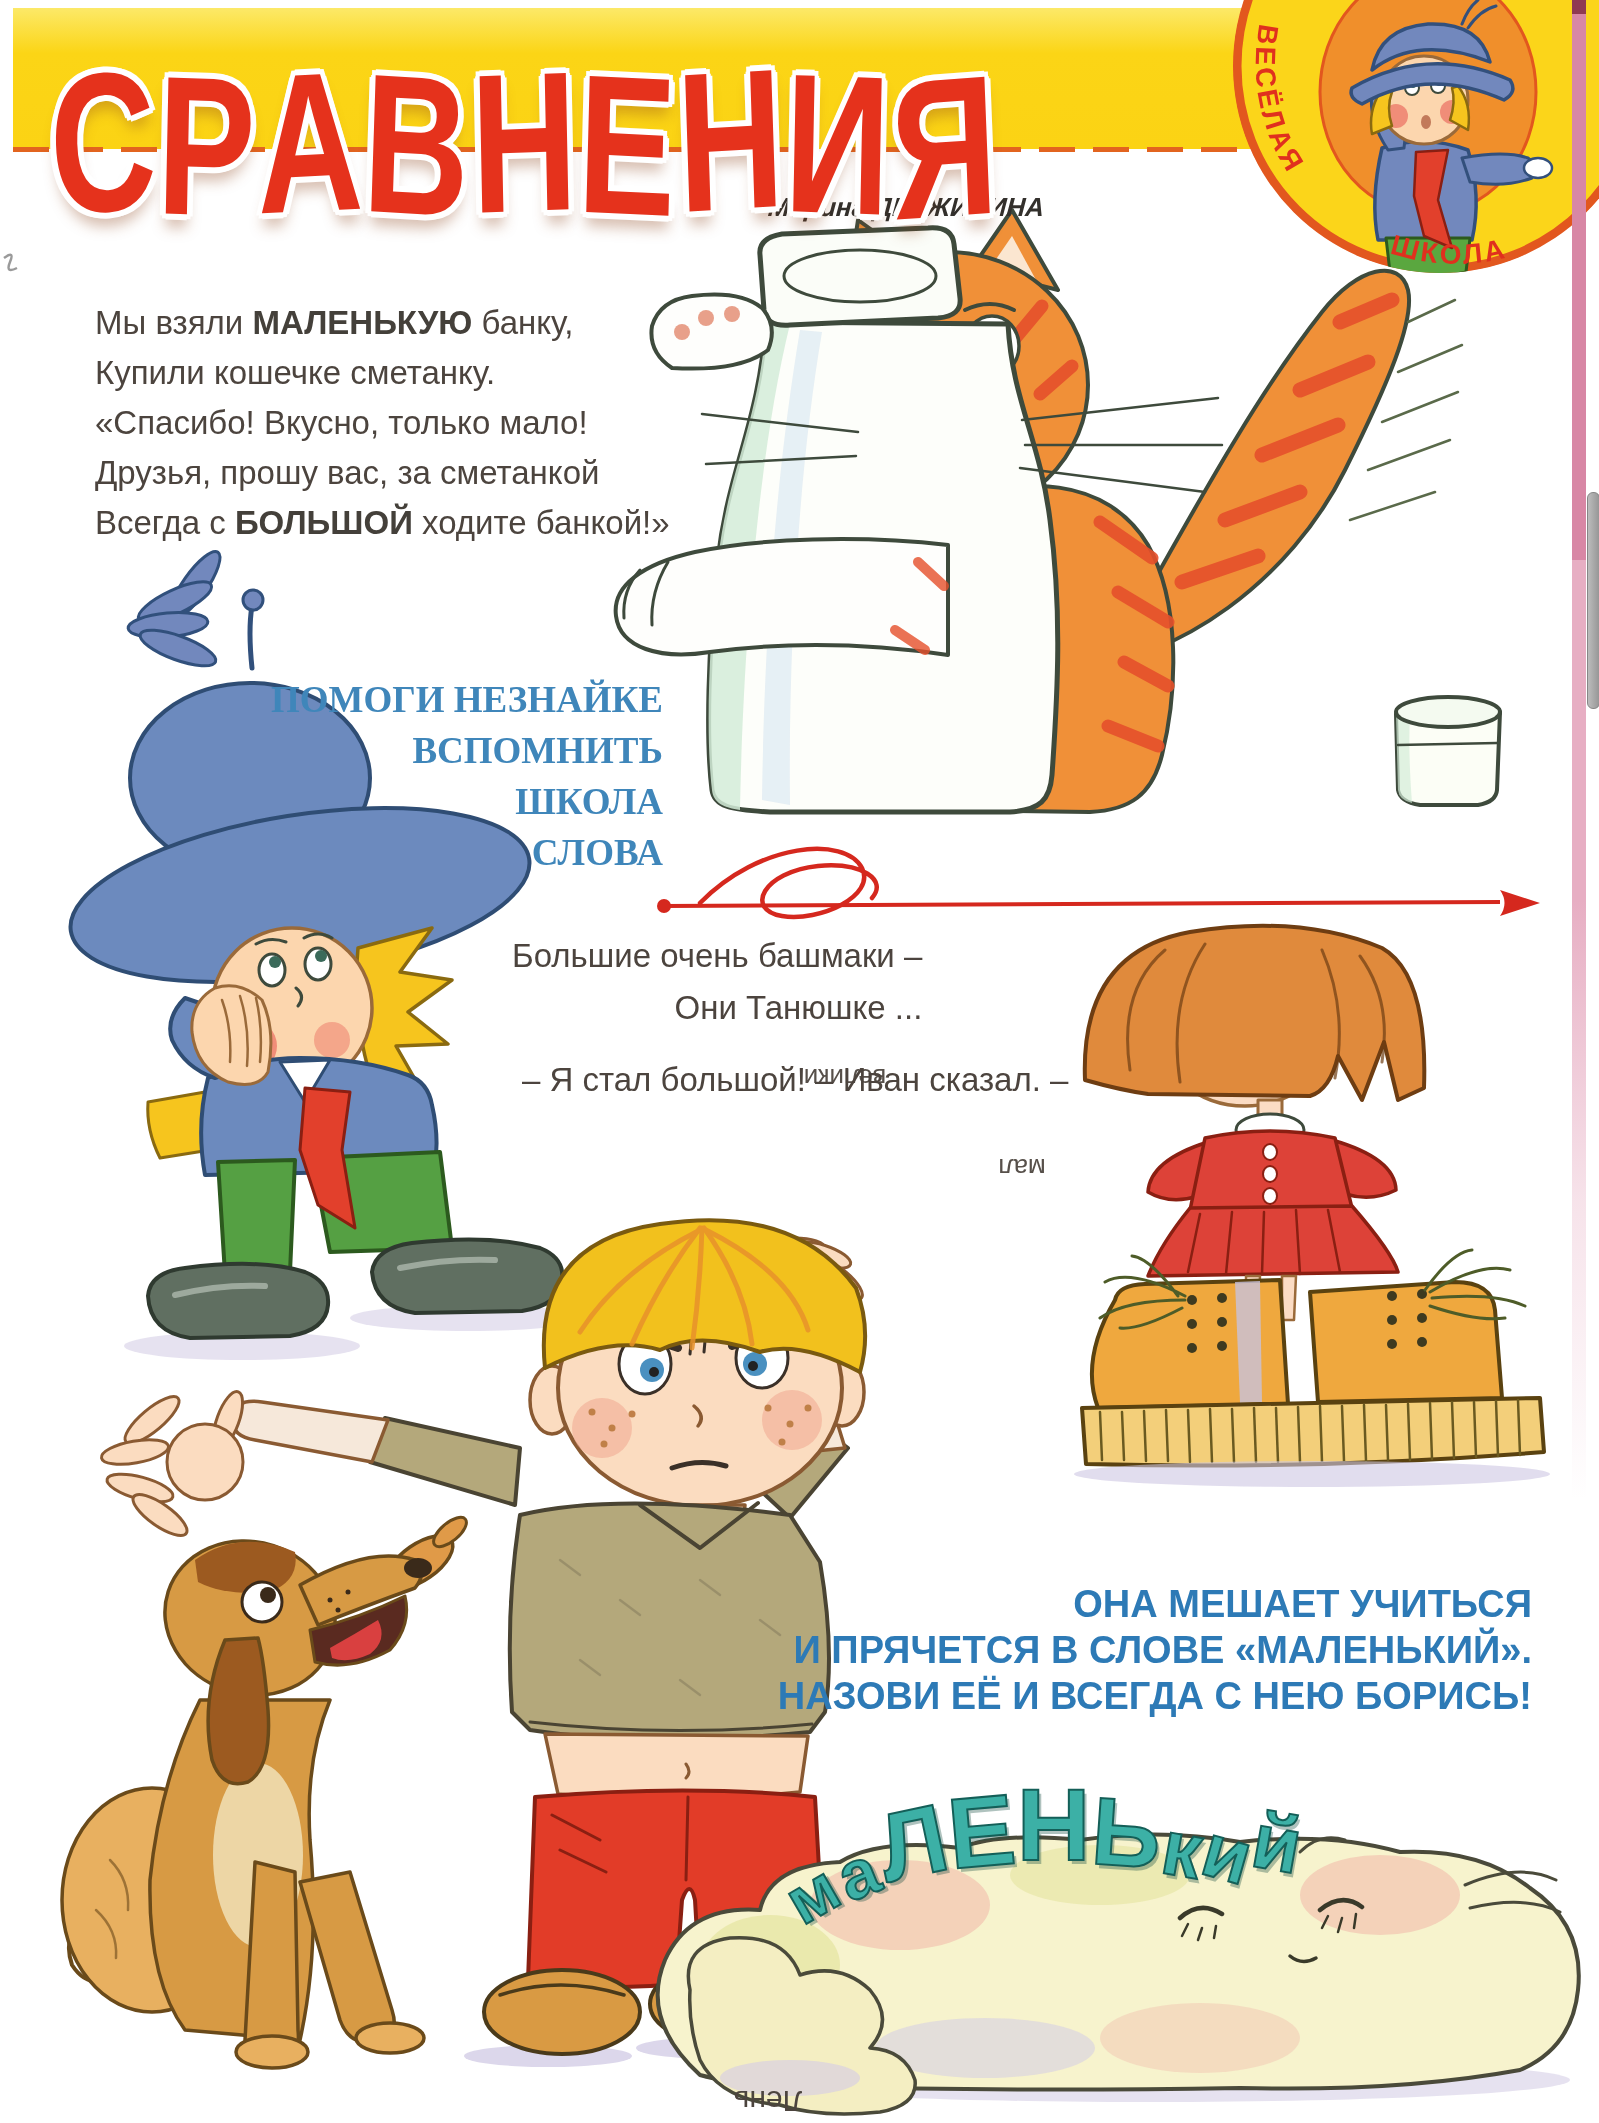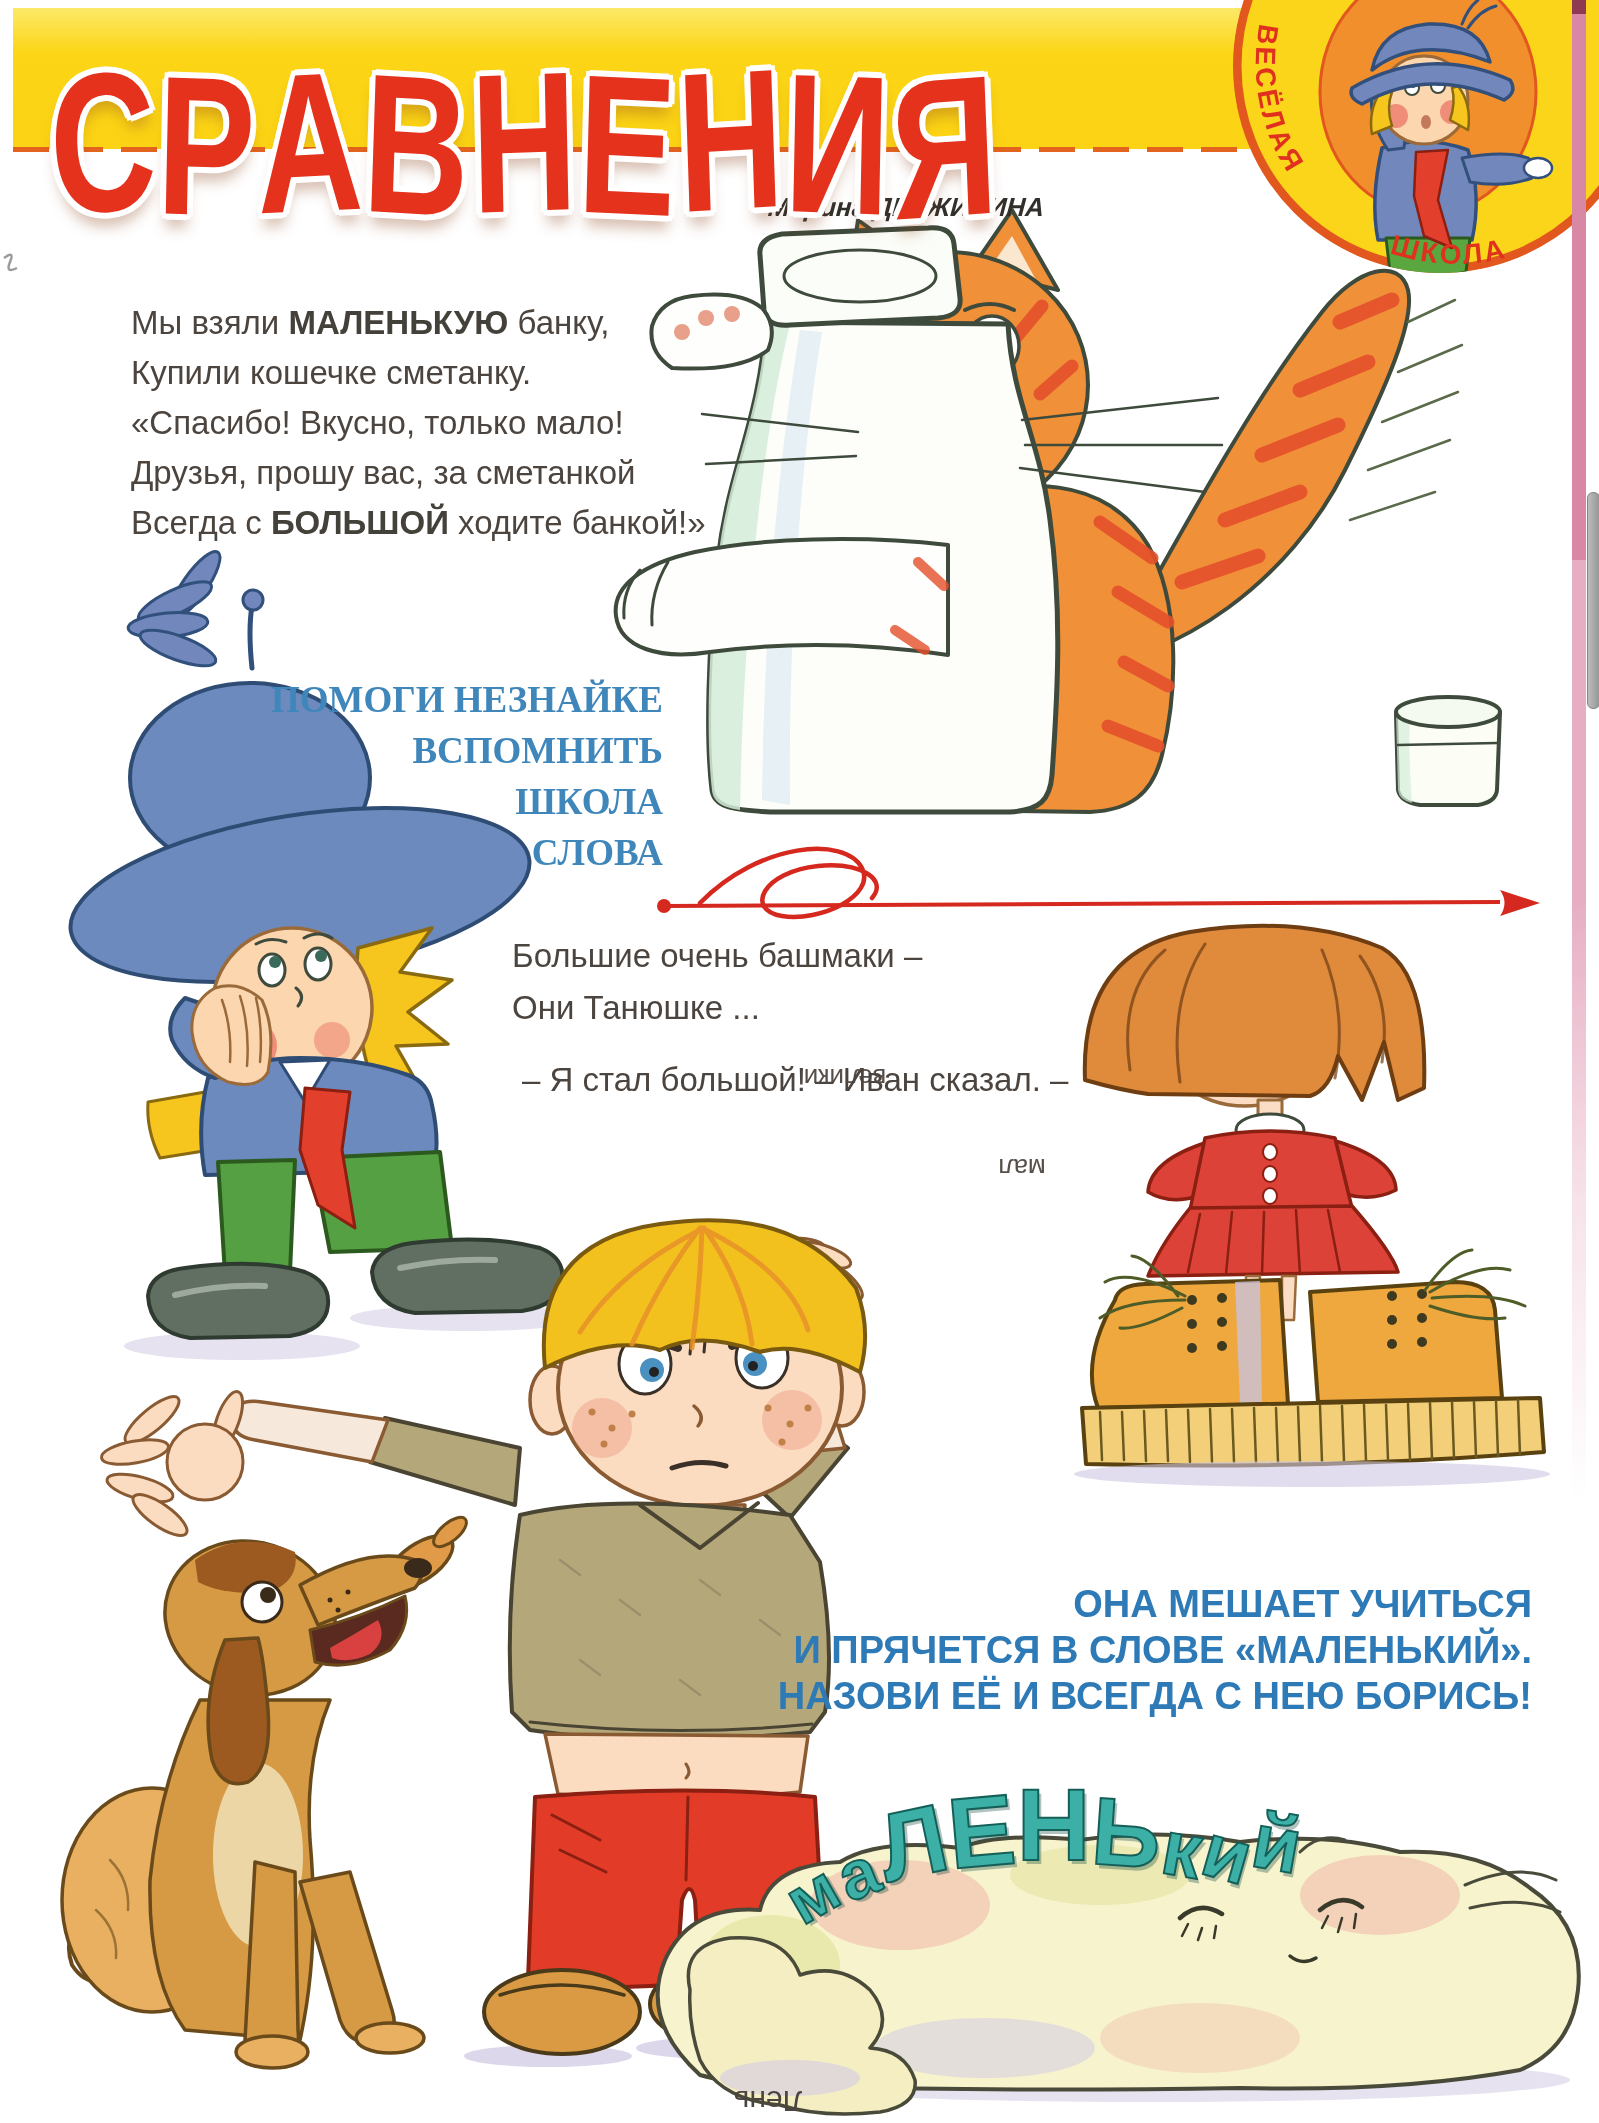--- a/index.html
+++ b/index.html
@@ -27,25 +27,25 @@
   #title-word span:nth-child(4){transform:rotate(2.5deg) translateY(3px);}
   #title-word span:nth-child(5){transform:rotate(-1.5deg);}
   #title-word span:nth-child(6){transform:rotate(2deg) translateY(3px);}
   #title-word span:nth-child(7){transform:rotate(-2.5deg) translateY(-2px);}
   #title-word span:nth-child(8){transform:rotate(1.5deg) translateY(2px);}
   #title-word span:nth-child(9){transform:rotate(-3deg) translateY(5px);}
 
   
   #author{left:768px;top:192px;z-index:4;font-size:26px;font-weight:700;
     font-style:italic;color:#33302c;transform:skewX(-4deg);}
-  #poem{left:95px;top:298px;z-index:4;font-size:33px;line-height:50px;color:#4c443e;margin-left:36px;}
+  #poem{left:95px;top:298px;z-index:4;font-size:33px;line-height:50px;color:#4c443e;}
   #poem b{font-weight:700;color:#44403a;}
   #task1{right:936px;top:674px;z-index:4;text-align:right;font-size:37px;
     font-weight:700;line-height:51px;color:#3f86ba;white-space:nowrap;font-family:Liberation Serif, serif;}
-  .riddle{left:512px;z-index:4;font-size:33px;line-height:52px;color:#4c443e;white-space:nowrap;}
+  .riddle{left:512px;z-index:4;font-size:33px;line-height:52px;color:#4c443e;white-space:nowrap;text-align:right;}
   #riddle1{top:930px;} #riddle2{top:1054px;margin-left:10px;}
   .flip{transform:rotate(180deg);font-size:26px;color:#57504a;text-align:center;z-index:4;}
   #answer1{left:803px;top:1062px;width:84px;}
   #answer2{left:990px;top:1152px;width:64px;}
   #task2{right:67px;top:1581px;z-index:4;text-align:right;font-size:38px;
     font-weight:700;line-height:46px;color:#2d7ab6;white-space:nowrap;}
   #final-answer{left:710px;top:2084px;width:116px;font-size:30px;color:#4c443e;}
 
   
   #hand-word{left:788px;top:1722px;width:560px;height:168px;z-index:4;

